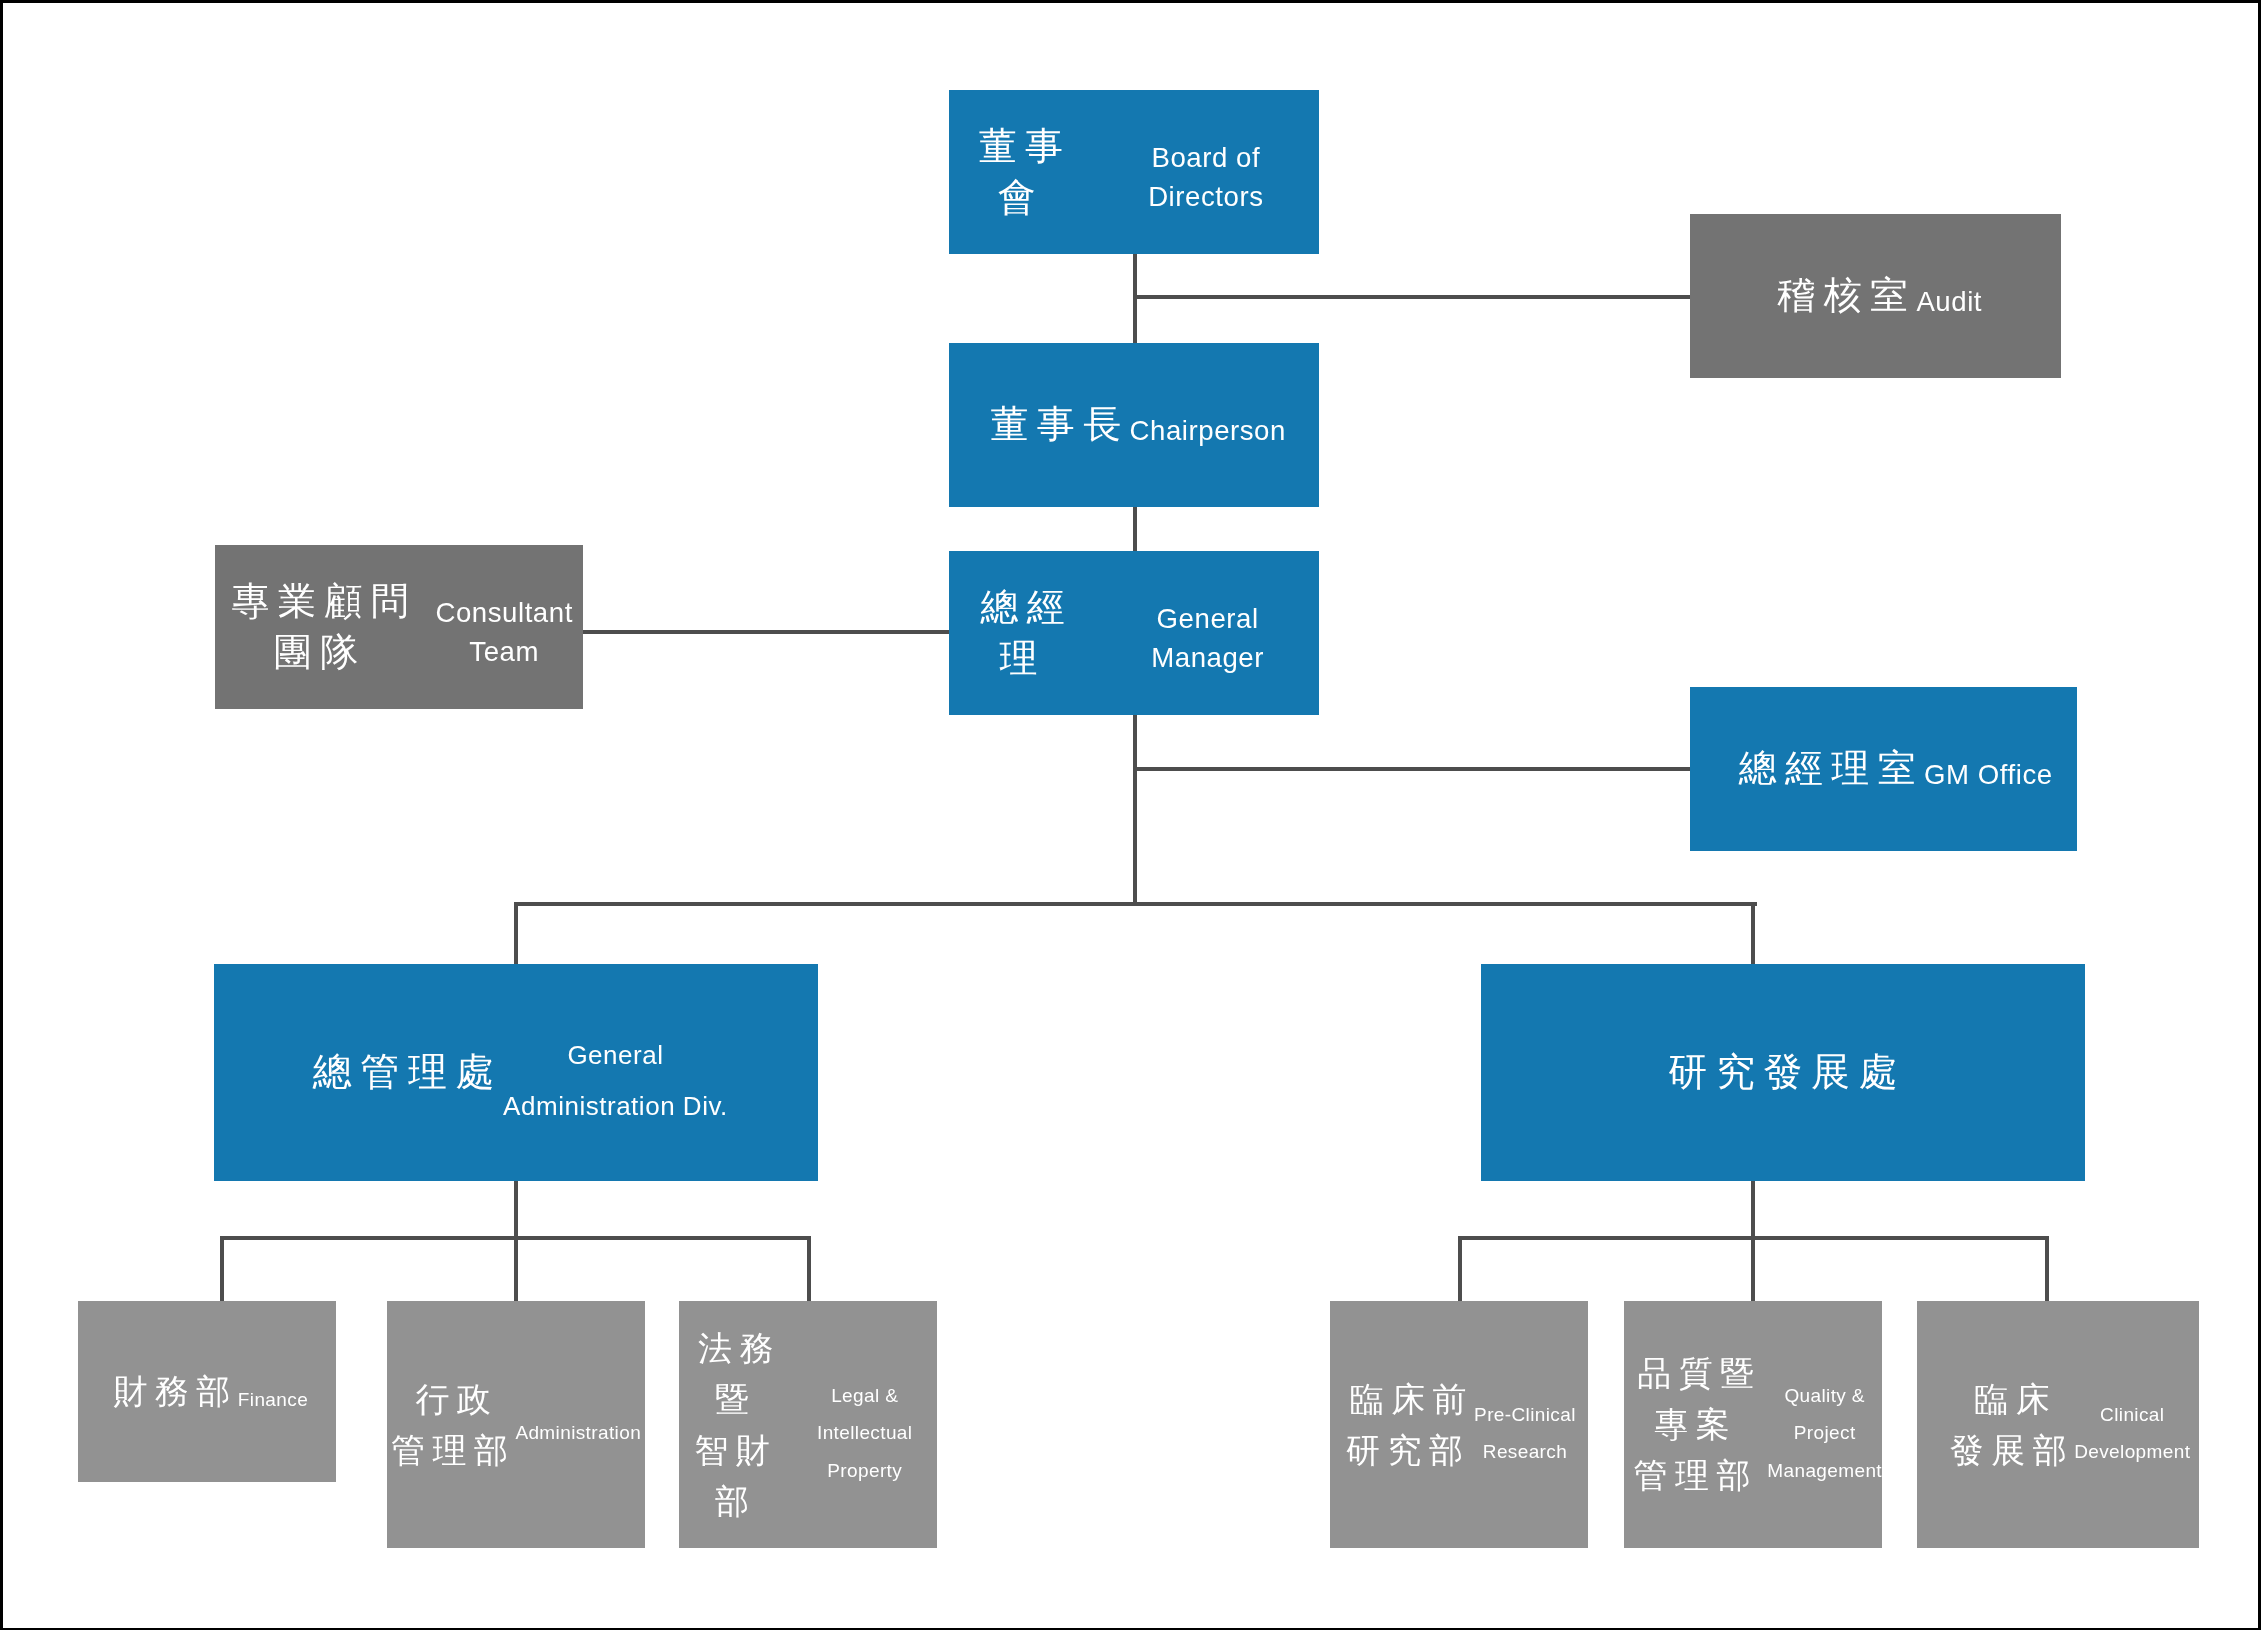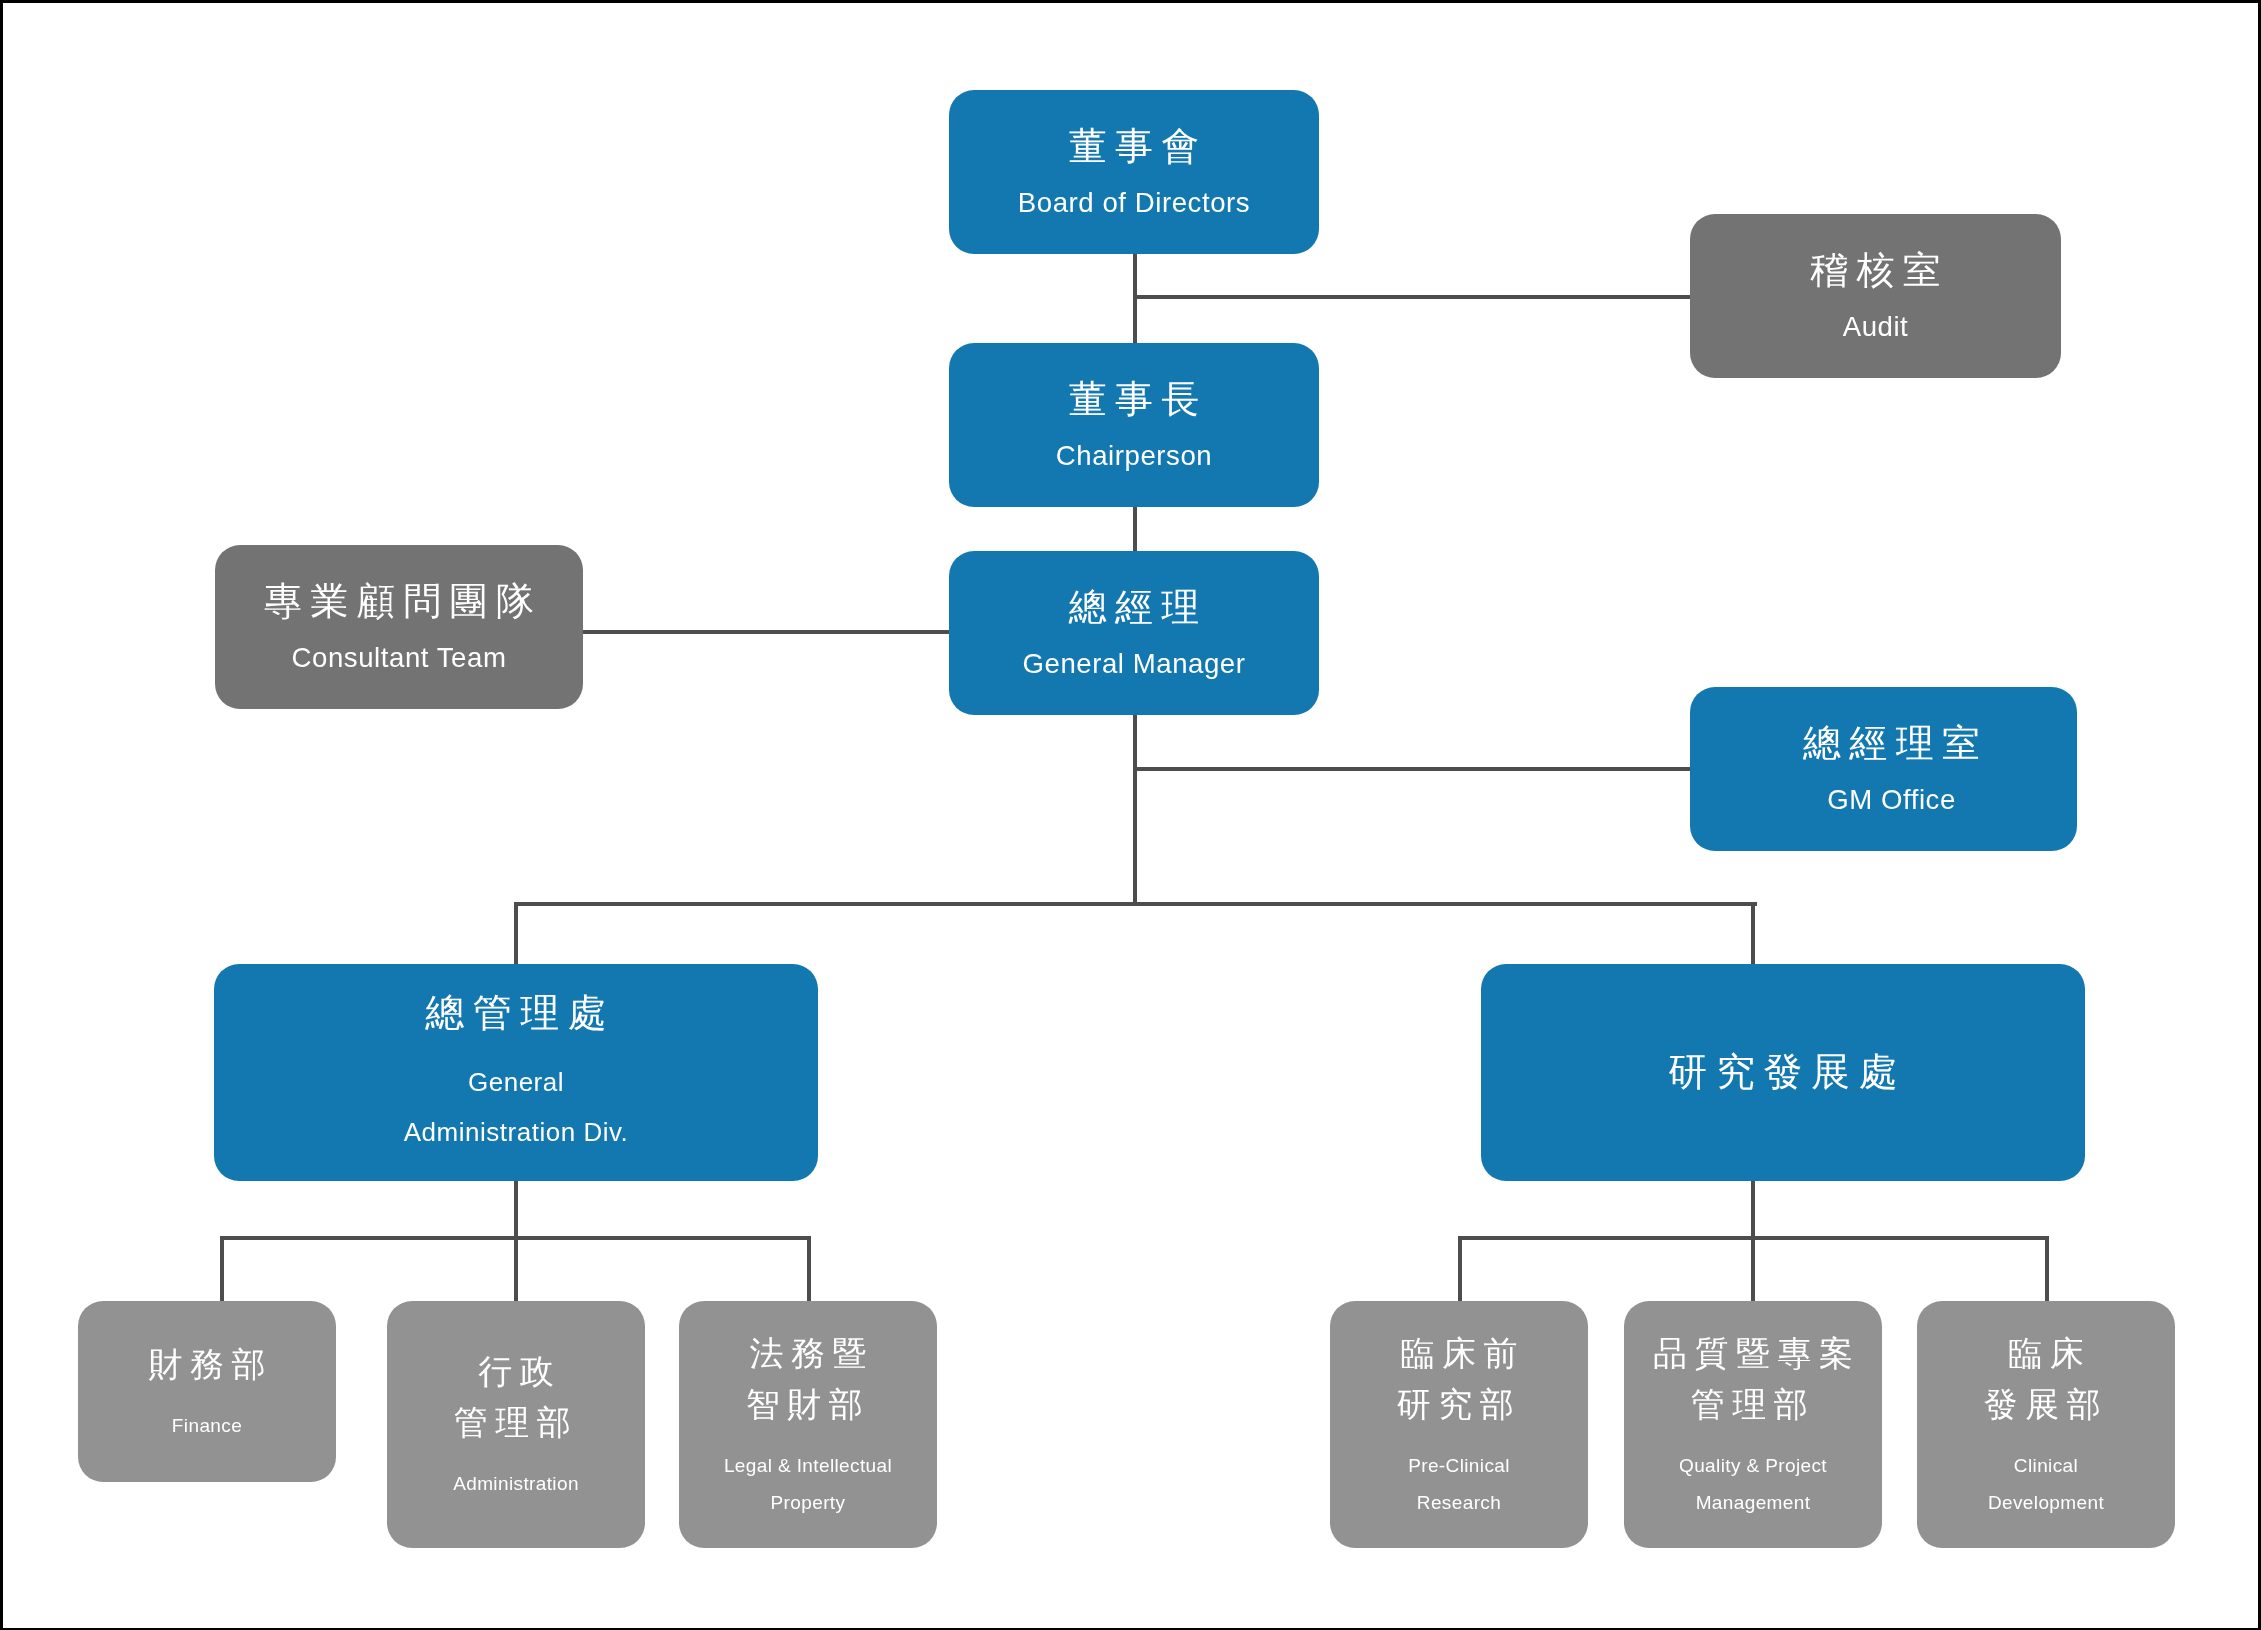--- a/index.html
+++ b/index.html
@@ -12,26 +12,24 @@
     box-sizing:border-box;
     overflow:hidden;
     font-family:"Liberation Sans","DejaVu Sans",sans-serif;
   }
   
   .line{position:absolute;background:#4d4d4d;}
   
   .node{
     position:absolute;
     display:flex;
-    flex-direction:column;
     align-items:center;
     justify-content:center;
     text-align:center;
     color:#ffffff;
-    border-radius:25px;
   }
   .blue{background:#1478b0;}
   .gray-dark{background:#737373;}
   .gray-light{background:#929292;}
   .zh{white-space:pre-line;letter-spacing:.22em;text-indent:.22em;font-weight:500;}
   .en{white-space:pre-line;letter-spacing:.02em;font-weight:400;}
   .top-node .zh{font-size:38px;line-height:1.35;}
   .top-node .en{font-size:27.6px;margin-top:11.8px;line-height:1.4;}
   .div-node .zh{font-size:39px;line-height:1.35;}
   .div-node .en{font-size:26px;margin-top:17px;line-height:1.95;}
@@ -45,21 +43,21 @@
   #box-consultant{left:212px;top:542px;width:368px;height:164px;}
   #box-gm{left:946px;top:548px;width:370px;height:164px;}
   #box-gm-office{left:1687px;top:684px;width:371px;height:164px;padding-left:16px;}
   #box-gen-admin{left:211px;top:961px;width:604px;height:217px;}
   #box-rnd{left:1442px;top:961px;width:604px;height:217px;margin-left:36px;}
   #box-finance{left:75px;top:1298px;width:258px;height:181px;}
   #box-administration{left:384px;top:1298px;width:258px;height:247px;}
   #box-legal{left:676px;top:1298px;width:258px;height:247px;}
   #box-preclinical{left:1327px;top:1298px;width:258px;height:247px;}
   #box-quality{left:1621px;top:1298px;width:258px;height:247px;}
-  #box-clinical{left:1914px;top:1298px;width:258px;height:247px;}
+  #box-clinical{left:1914px;top:1298px;width:258px;height:247px;padding-left:24px;}
 
   
   #ln-board-chair{left:1130px;top:250px;width:3.9px;height:92px;}
   #ln-audit-h{left:1132px;top:292px;width:556px;height:3.9px;}
   #ln-chair-gm{left:1130px;top:502px;width:3.9px;height:47px;}
   #ln-consult-h{left:580px;top:627px;width:366px;height:3.9px;}
   #ln-gm-down{left:1130px;top:711px;width:3.9px;height:192px;}
   #ln-gmoffice-h{left:1132px;top:764px;width:556px;height:3.9px;}
   #ln-branch1{left:511px;top:899px;width:1243px;height:3.9px;}
   #ln-drop-genadmin{left:511px;top:899px;width:3.9px;height:63px;}

